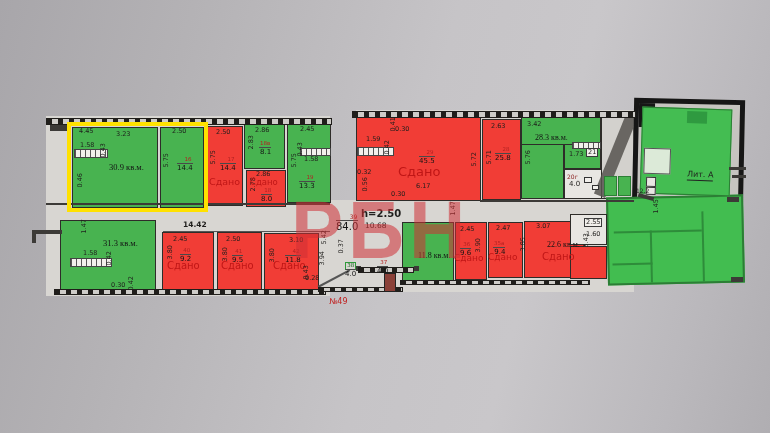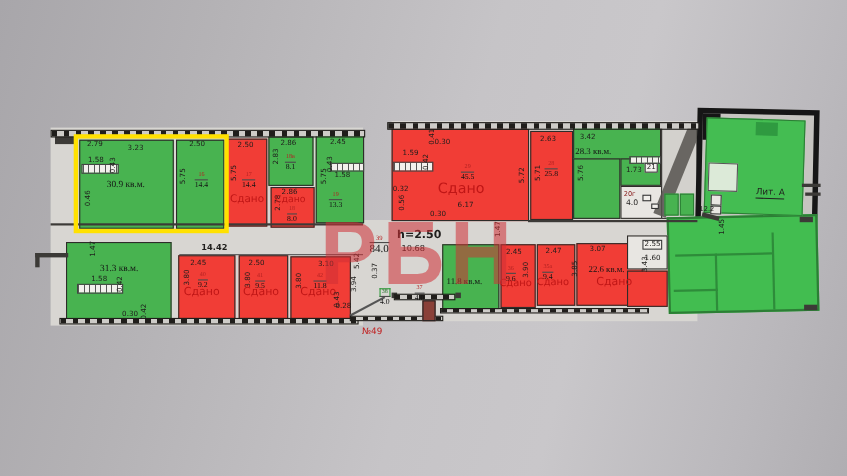--- a/index.html
+++ b/index.html
@@ -8,23 +8,23 @@
     background:linear-gradient(105deg,#a8a6aa 0%,#b4b2b5 22%,#c6c4c7 52%,#c9c7ca 68%,#bab8bc 88%,#b0aeb2 100%);
     font-family:"DejaVu Sans",sans-serif;}
   .paper{position:absolute;background:#d8d6d2;z-index:1;}
   .room{position:absolute;box-sizing:border-box;border:1.5px solid #2e2c29;z-index:2;}
   .gr{background:#48b350;}
   .rd{background:#f13d36;}
   .pp{background:#e8e6e2;}
   .hl{border:4px solid #ffe100;background:none;z-index:6;}
   .d{position:absolute;font-size:6.5px;line-height:1;color:#1f1e1c;white-space:nowrap;z-index:5;}
   .r{transform:rotate(-90deg);transform-origin:center;}
-  .ar{position:absolute;font-family:"Liberation Serif",serif;font-size:8.5px;line-height:1;color:#141414;white-space:nowrap;z-index:5;}
+  .ar{position:absolute;font-family:"Liberation Serif",serif;font-size:8.5px;line-height:1;color:#141414;white-space:nowrap;z-index:5;padding-left:12px;}
   .st{position:absolute;font-size:10px;line-height:1;color:#c01616;white-space:nowrap;z-index:5;}
-  .tag{position:absolute;z-index:5;text-align:center;line-height:1;font-family:Liberation Serif, serif;}
+  .tag{position:absolute;z-index:5;text-align:right;line-height:1;}
   .tag b{display:block;font-weight:400;font-size:5.5px;color:#b32222;border-bottom:.5px solid #4a4a4a;padding:0 1px;}
   .tag s{display:block;text-decoration:none;font-size:7px;color:#141414;padding-top:1px;}
   .bx{border:1px solid #3a3a3a;padding:0 1px;background:#f1efeb;}
   .bxg{border:1px solid #2f9a3a;color:#17691f !important;}
   .win{position:absolute;z-index:4;background:repeating-linear-gradient(90deg,#555 0 1px,#f2f0ec 1px 5px);border:1px solid #444;box-sizing:border-box;}
   .hb{position:absolute;z-index:4;height:7px;background:repeating-linear-gradient(90deg,#201e1b 0 5px,#ceccc8 5px 11px);border:1px solid #201e1b;box-sizing:border-box;}
   .wl{position:absolute;background:#3c3a37;z-index:3;}
   .wm-brand{position:absolute;left:291px;top:197px;z-index:8;font-family:"Liberation Sans",sans-serif;
     font-weight:800;font-size:78px;line-height:.85;letter-spacing:5px;color:rgba(208,48,53,.55);transform:scaleY(1.05);}
   .wm-tag{position:absolute;left:33px;top:250px;z-index:8;font-family:"Liberation Sans",sans-serif;
@@ -111,21 +111,21 @@
   <div class="wl" style="left:318px;top:286px;width:36px;height:2px;background:#555;transform:rotate(-28deg);transform-origin:left center;"></div>
 
   <div class="win" style="left:74px;top:149px;width:34px;height:9px;"></div>
   <div class="win" style="left:300px;top:148px;width:31px;height:8px;"></div>
   <div class="win" style="left:357px;top:147px;width:37px;height:9px;"></div>
   <div class="win" style="left:572px;top:142px;width:29px;height:7px;"></div>
   <div class="win" style="left:70px;top:258px;width:42px;height:9px;"></div>
   <div class="ico" style="left:584px;top:177px;width:8px;height:6px;"></div>
   <div class="ico" style="left:592px;top:185px;width:7px;height:5px;"></div>
 
-  <span class="d" style="left:79px;top:128px;">2.79</span>
+  <span class="d" style="left:79px;top:128px;">4.45</span>
   <span class="d" style="left:116px;top:131px;">3.23</span>
   <span class="d" style="left:80px;top:142px;">1.58</span>
   <span class="d r" style="left:96px;top:147px;">0.43</span>
   <span class="d r" style="left:73px;top:177px;">0.46</span>
   <span class="ar" style="left:97px;top:163px;">30.9 кв.м.</span>
   <span class="d" style="left:172px;top:128px;">2.50</span>
   <span class="d r" style="left:159px;top:157px;">5.75</span>
   <span class="tag" style="left:177px;top:157px;">
       <b>16</b>
       <s>14.4</s>

